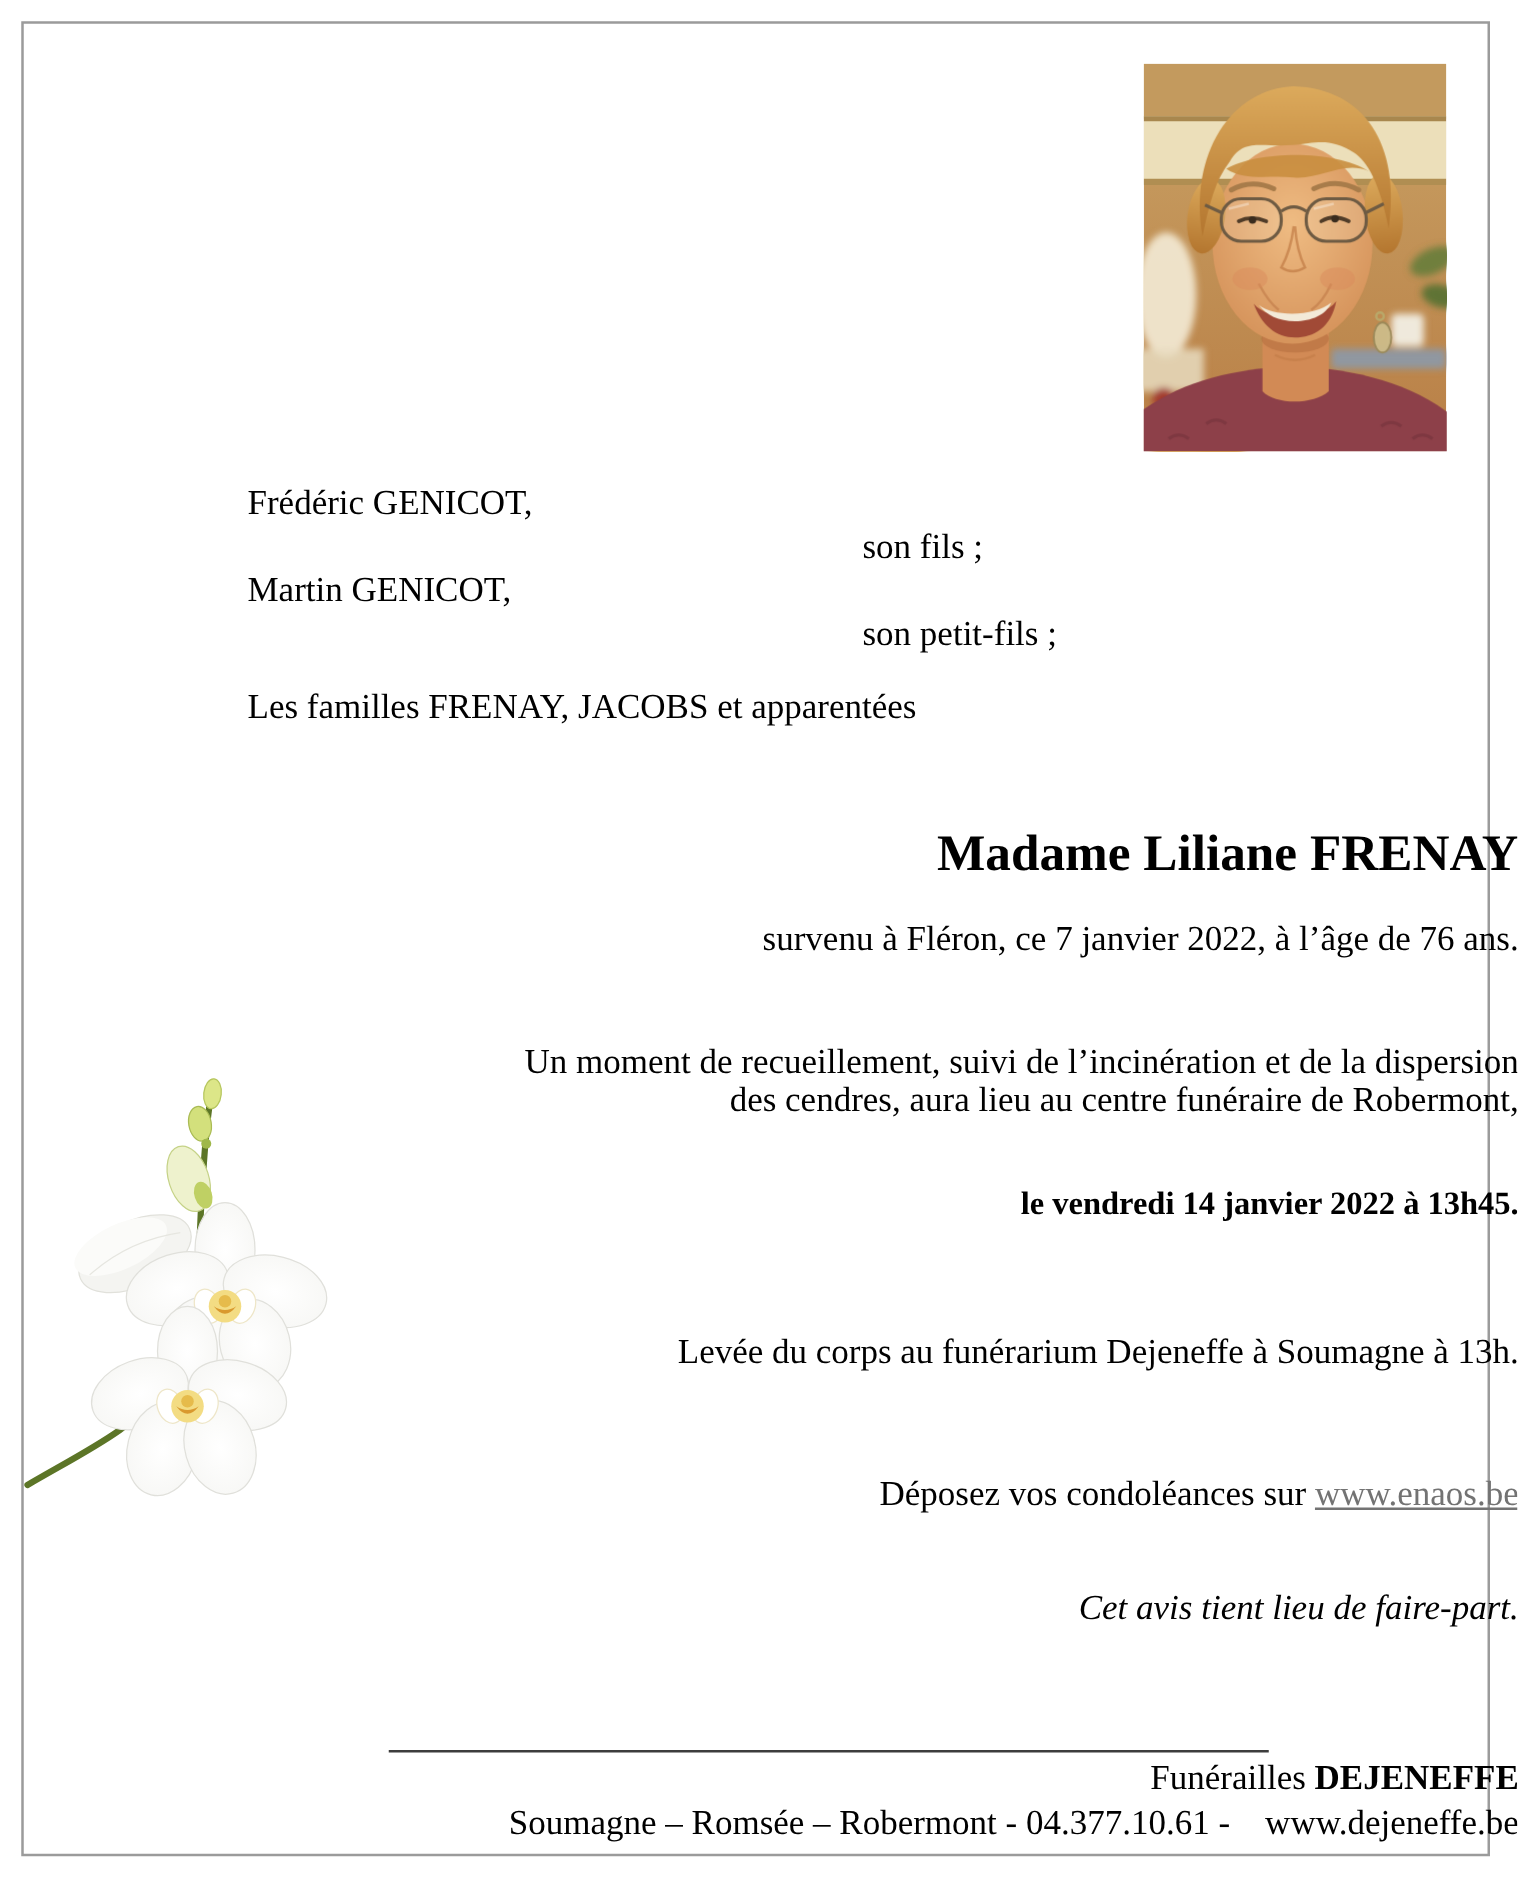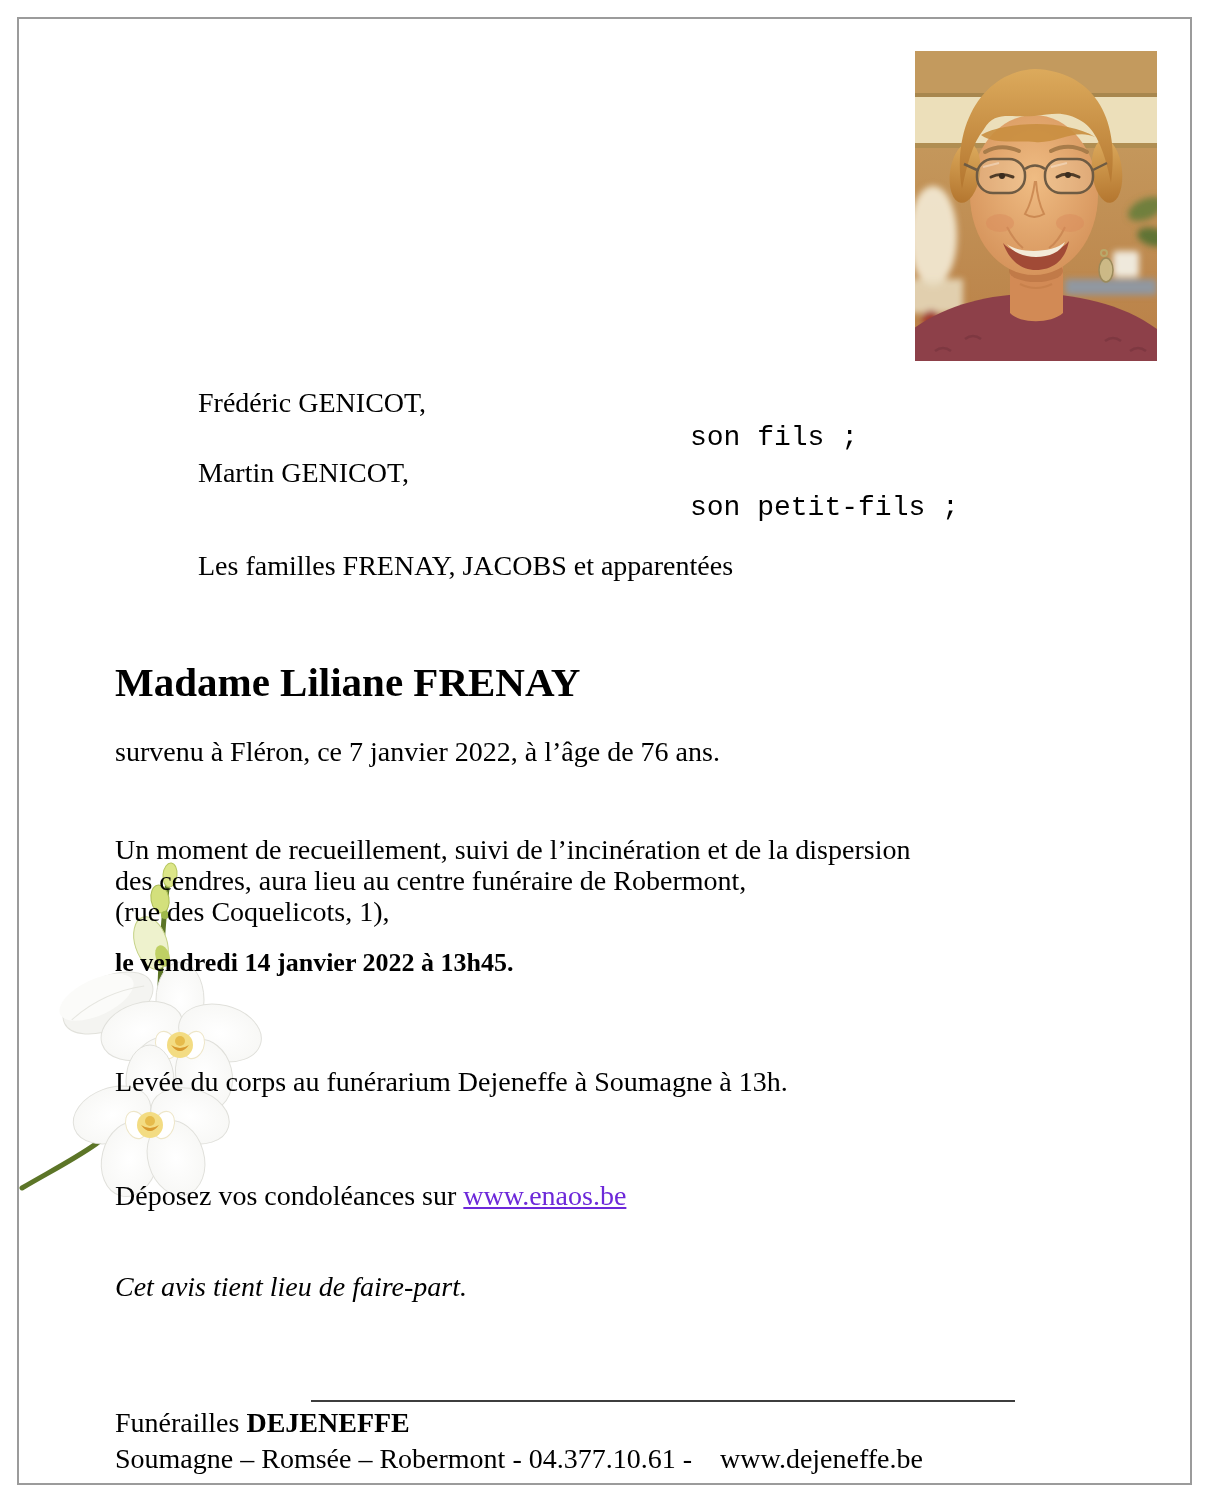--- a/index.html
+++ b/index.html
@@ -13,27 +13,27 @@
     overflow: hidden;
   }
   .frame {
     position: absolute;
     left: 17px; top: 17px;
     width: 1175px; height: 1468px;
     box-sizing: border-box;
     border: 2px solid #9b9b9b;
   }
   .line { position: absolute; font-size: 28px; line-height: 1.2; white-space: nowrap; text-align: right; }
-  .center-col { left: 115px; width: 1100px; text-align: left; }
+  .center-col { left: 115px; width: 1100px; text-align: right; }
   .name-col { left: 198px; }
-  .relation-col { left: 690px; font-family: Liberation Mono, monospace; }
+  .relation-col { left: 690px; }
   .title-line { font-size: 41px; font-weight: bold; }
   .bold-date { font-size: 26px; font-weight: bold; }
   .italic-line { font-style: italic; }
-  .condolence-link { color: #6d28d9; }
+  .condolence-link { color: #737373; }
   .footer-rule {
     position: absolute;
     left: 311px; top: 1400px;
     width: 704px; height: 0;
     border-top: 2px solid #3d3d3d;
   }
   .company-bold { font-weight: bold; }
   .pre-space { white-space: pre; }
   .photo-box {
     position: absolute;
@@ -177,21 +177,20 @@
   <div class="line name-col" style="top:456px">Martin GENICOT,</div>
   <div class="line relation-col" style="top:491px">son petit-fils ;</div>
 
   <div class="line name-col" style="top:549px">Les familles FRENAY, JACOBS et apparentées</div>
 
   <div class="line center-col title-line" style="top:658px">Madame Liliane FRENAY</div>
   <div class="line center-col" style="top:735px">survenu à Fléron, ce 7 janvier 2022, à l’âge de 76 ans.</div>
 
   <div class="line center-col" style="top:833px">Un moment de recueillement, suivi de l’incinération et de la dispersion</div>
   <div class="line center-col" style="top:864px">des cendres, aura lieu au centre funéraire de Robermont,</div>
-  <div class="line center-col" style="top:895px">(rue des Coquelicots, 1),</div>
   <div class="line center-col bold-date" style="top:947px">le vendredi 14 janvier 2022 à 13h45.</div>
 
   <div class="line center-col" style="top:1065px">Levée du corps au funérarium Dejeneffe à Soumagne à 13h.</div>
 
   <div class="line center-col" style="top:1179px">
     <span>Déposez vos condoléances sur </span><a href="#" class="condolence-link">www.enaos.be</a>
   </div>
 
   <div class="line center-col italic-line" style="top:1270px">Cet avis tient lieu de faire-part.</div>
 

